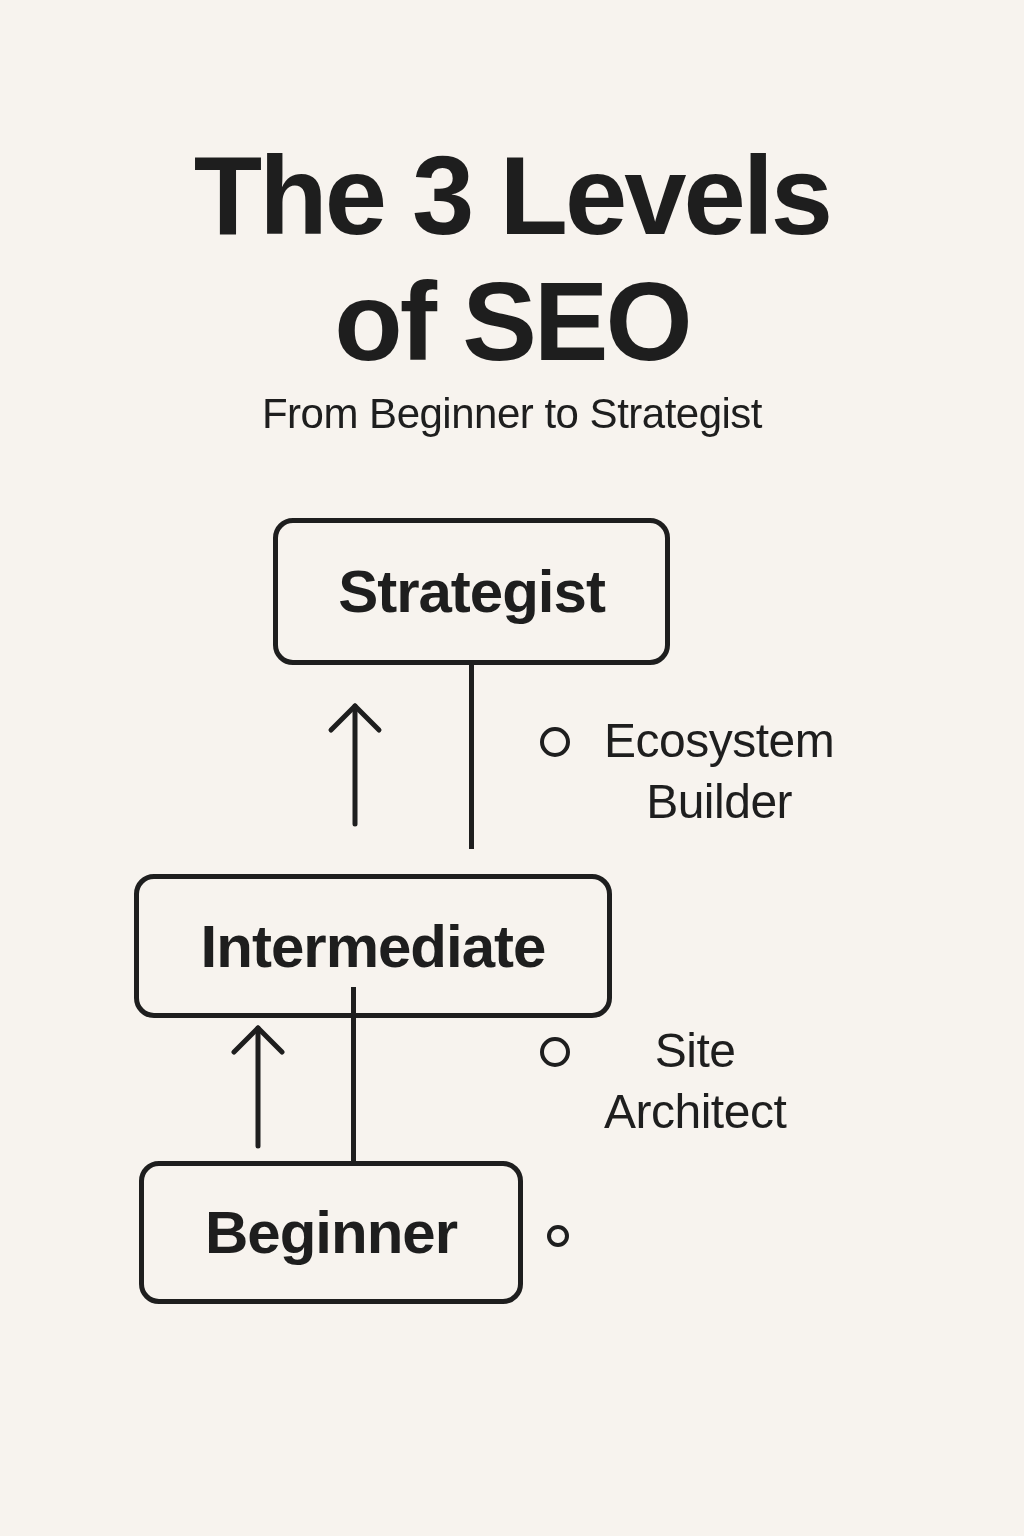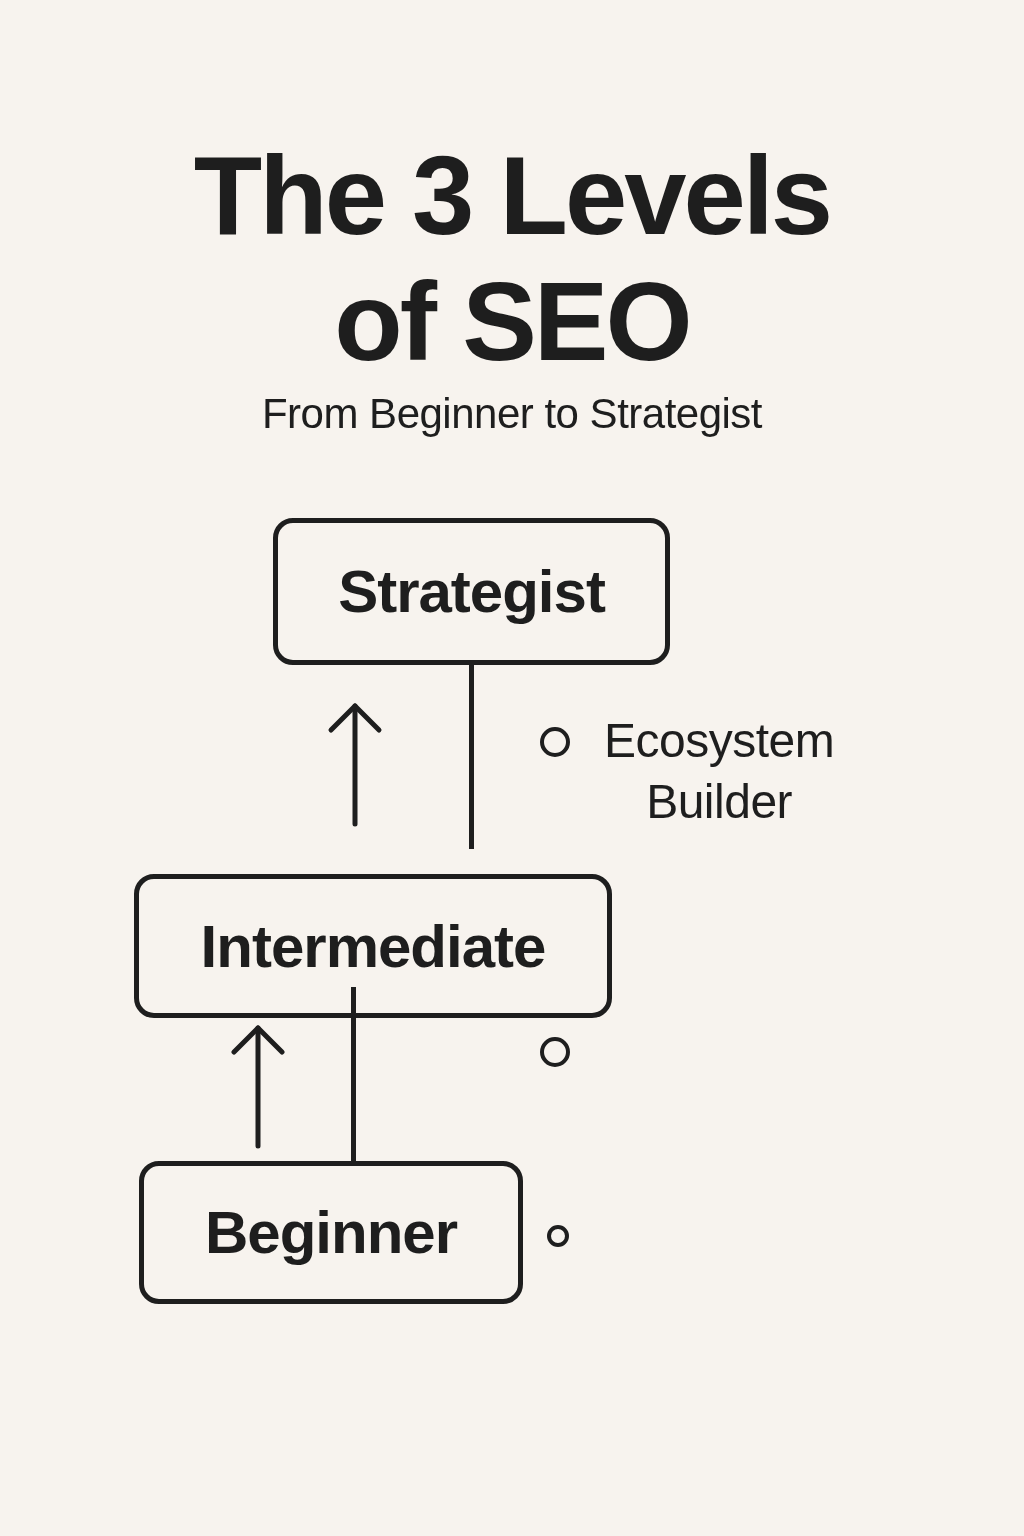--- a/index.html
+++ b/index.html
@@ -128,17 +128,21 @@
 <div class="bullet bullet-1">
   <span class="bullet-dot"></span>
   <div class="bullet-text">
     <span>Ecosystem</span>
     <span>Builder</span>
   </div>
 </div>
 
 <div class="bullet bullet-2">
   <span class="bullet-dot"></span>
+  <div class="bullet-text">
+    <span>Site</span>
+    <span>Architect</span>
+  </div>
 </div>
 
 <div class="bullet bullet-3">
   <span class="bullet-dot"></span>
 </div>
 
 </body></html>

